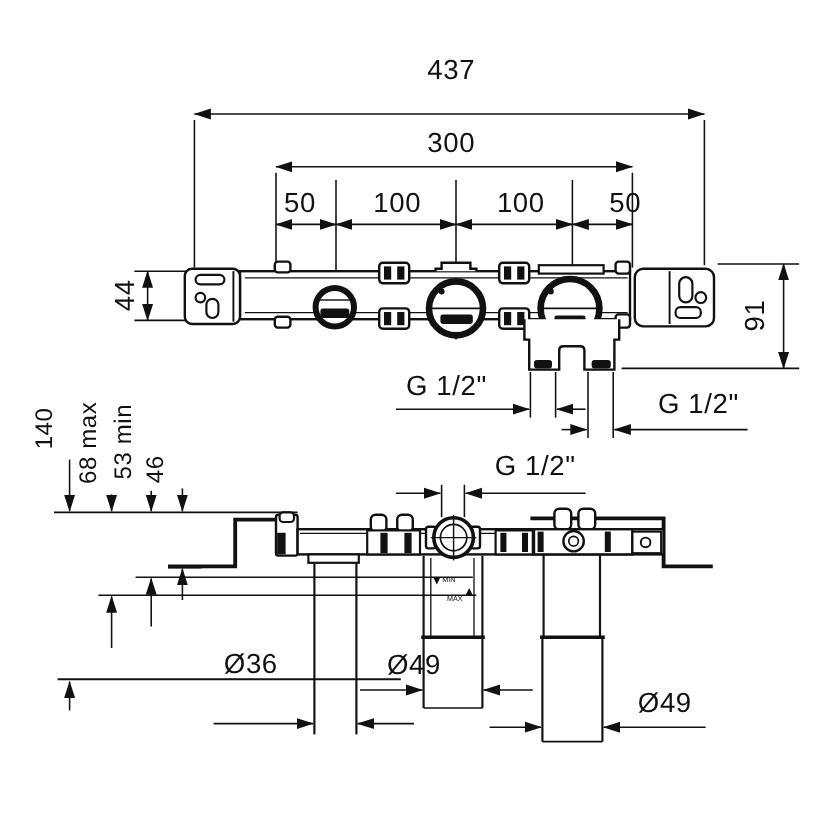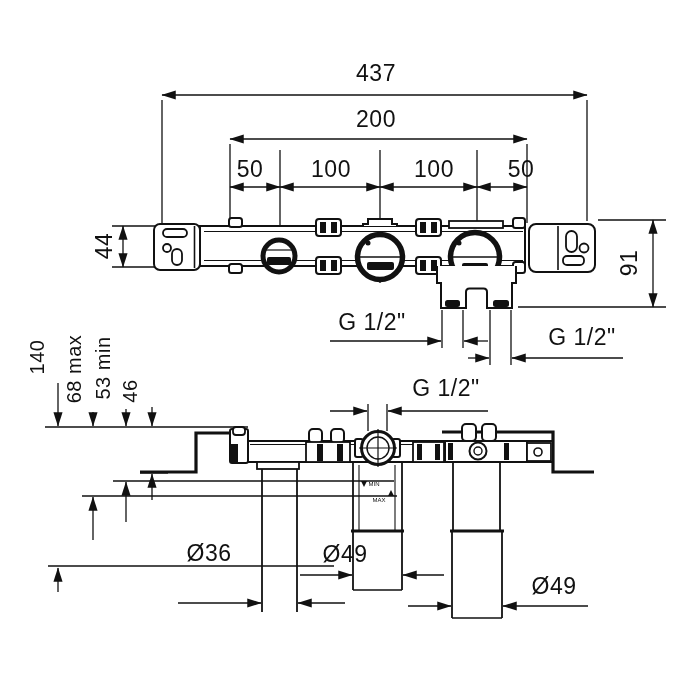--- a/index.html
+++ b/index.html
@@ -246,22 +246,22 @@
         <line x1="450" y1="531" x2="504" y2="531" stroke-width="3"></line>
         <line x1="452" y1="531" x2="452" y2="618" stroke-width="1.8"></line>
         <line x1="502" y1="531" x2="502" y2="618" stroke-width="1.8"></line>
         <line x1="452" y1="618" x2="502" y2="618" stroke-width="1.6"></line>
       </g>
     </g>
   </g>
 </svg>
 
 <div>
-  <span class="lbl" style="left:376px;top:73px">437</span>
-  <span class="lbl" style="left:376px;top:119px">200</span>
+  <span class="lbl" style="left:376px;top:58px">437</span>
+  <span class="lbl" style="left:376px;top:119px">300</span>
   <span class="lbl" style="left:250px;top:169px">50</span>
   <span class="lbl" style="left:331px;top:169px">100</span>
   <span class="lbl" style="left:434px;top:169px">100</span>
   <span class="lbl" style="left:521px;top:169px">50</span>
 
   <span class="lbl rot" style="left:104px;top:246px">44</span>
   <span class="lbl rot" style="left:629px;top:263px">91</span>
 
   <span class="lbl" style="left:372px;top:322px">G 1/2"</span>
   <span class="lbl" style="left:582px;top:337px">G 1/2"</span>

